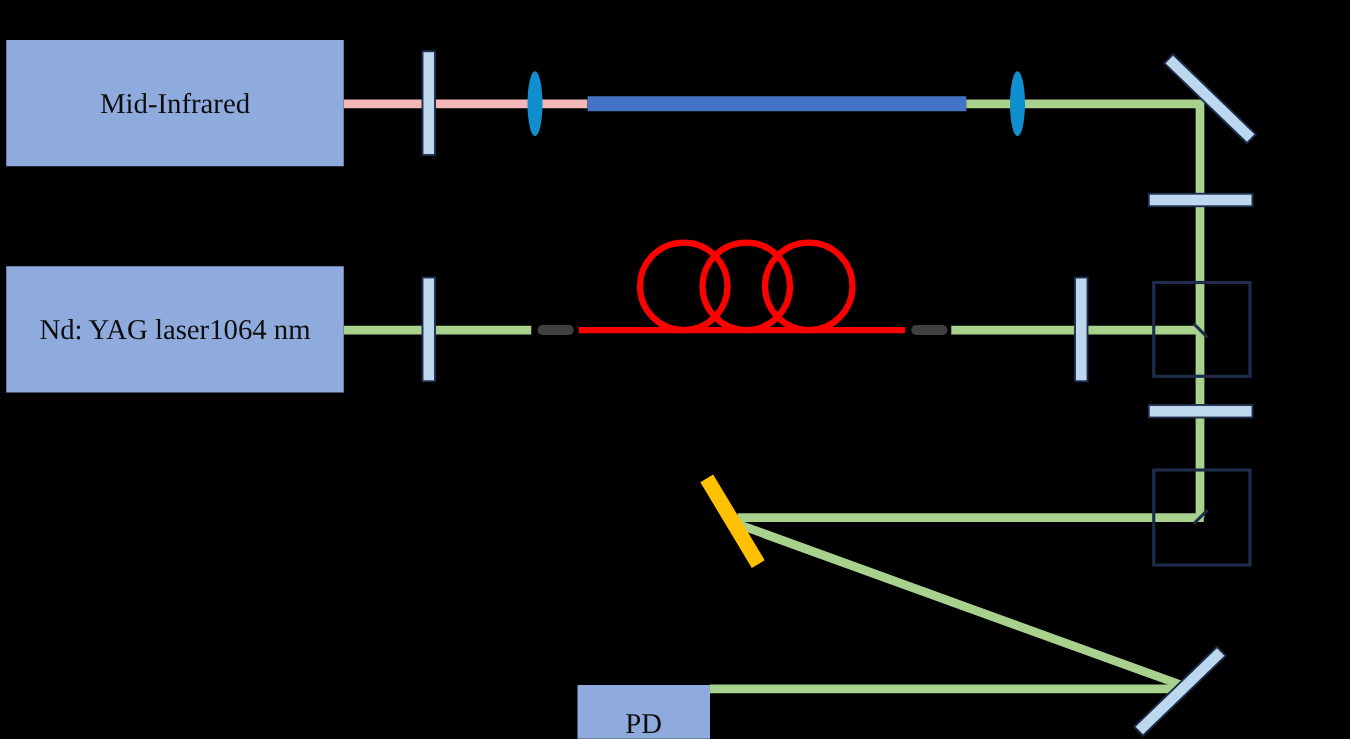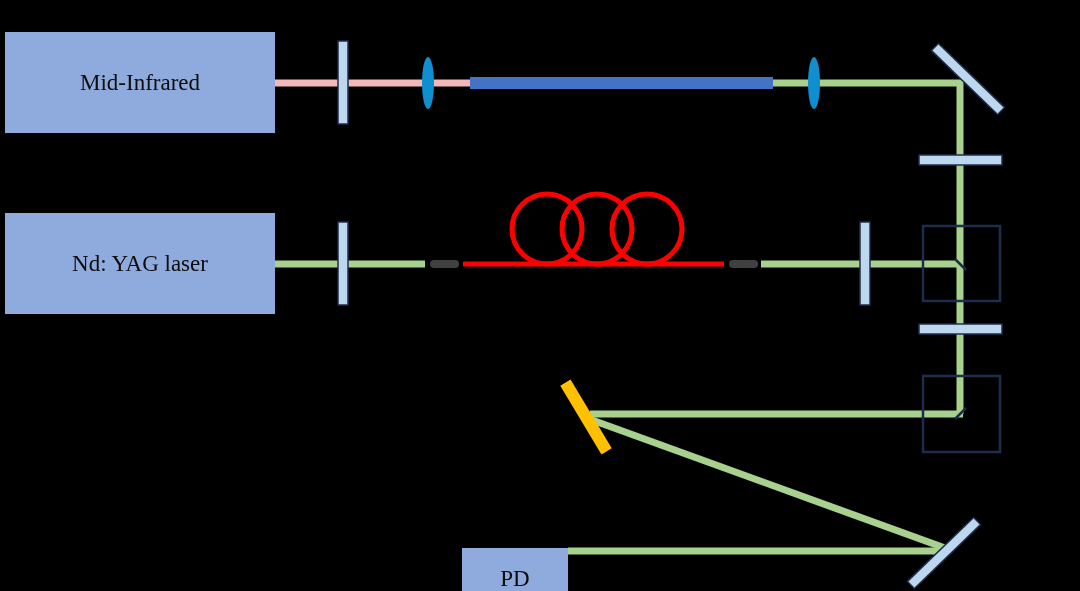--- a/index.html
+++ b/index.html
@@ -59,17 +59,18 @@
     <line x1="955" y1="419" x2="966" y2="408" stroke="#1f2d4d" stroke-width="2.5"></line>
   </g>
 </svg>
 
 <div class="box" style="left:5px; top:32px; width:270px; height:101px;">
   <span>Mid-Infrared</span>
 </div>
 
 <div class="box" style="left:5px; top:213px; width:270px; height:101px;">
   <span>Nd: YAG laser</span>
+  <span>1064 nm</span>
 </div>
 
 <div class="box" style="left:462px; top:548px; width:106px; height:61px;">
   <span>PD</span>
 </div>
 
 </body></html>

